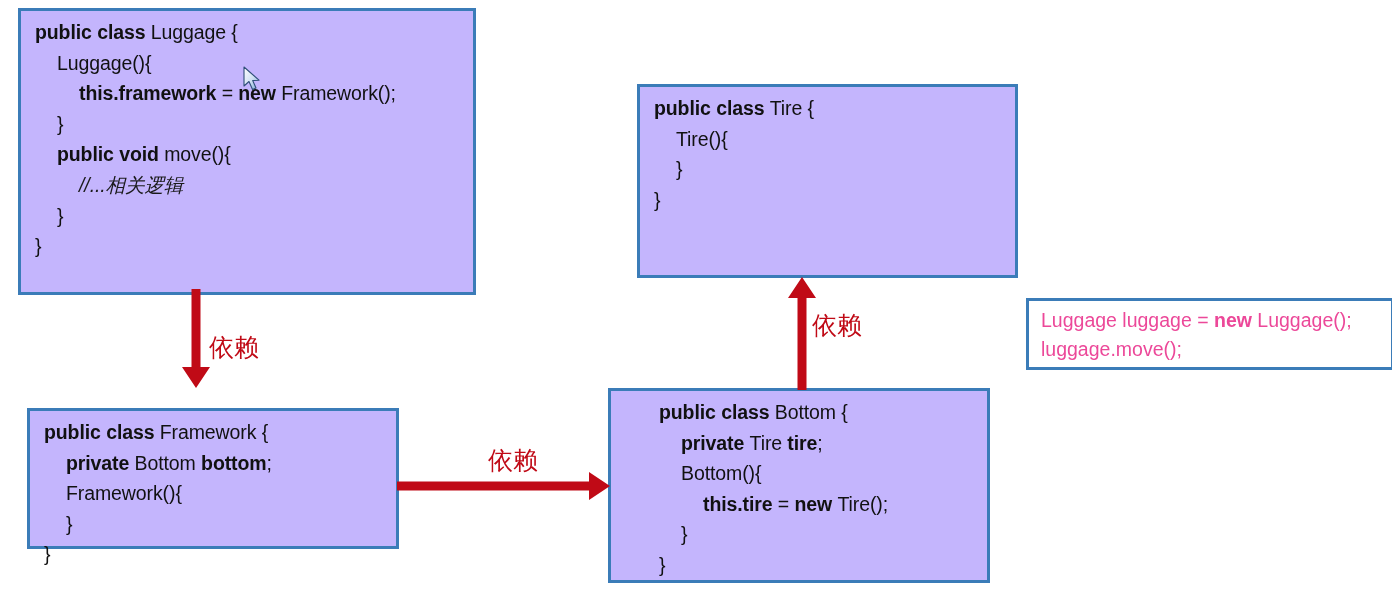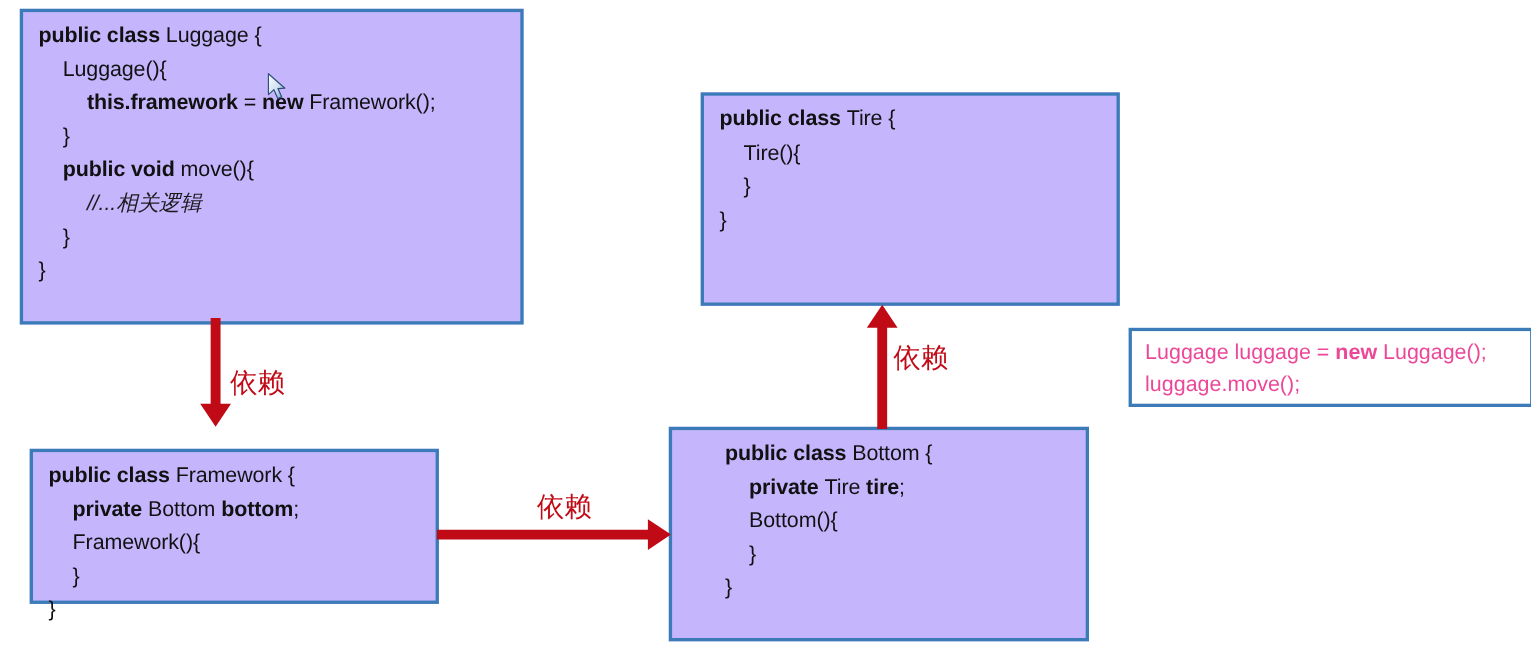--- a/index.html
+++ b/index.html
@@ -99,20 +99,21 @@
       <div class="code-line i1"><span class="b">private </span><span>Bottom </span><span class="b">bottom</span><span>;</span></div>
       <div class="code-line i1"><span>Framework(){</span></div>
       <div class="code-line i1"><span>}</span></div>
       <div class="code-line"><span>}</span></div>
     </div>
 
   <div class="code-box" style="left:608px; top:388px; width:382px; height:195px;padding-left:48px;">
       <div class="code-line"><span class="b">public class </span><span>Bottom {</span></div>
       <div class="code-line i1"><span class="b">private </span><span>Tire </span><span class="b">tire</span><span>;</span></div>
       <div class="code-line i1"><span>Bottom(){</span></div>
+      <div class="code-line i2"><span class="b">this.tire</span><span> = </span><span class="b">new </span><span>Tire();</span></div>
       <div class="code-line i1"><span>}</span></div>
       <div class="code-line"><span>}</span></div>
     </div>
 
   <div class="snippet-box" style="left:1026px; top:298px; width:368px; height:72px;">
       <div class="snippet-line"><span>Luggage luggage = </span><span class="b">new </span><span>Luggage();</span></div>
       <div class="snippet-line"><span>luggage.move();</span></div>
     </div>
 
   <svg class="arrow" style="left:176px; top:289px; width:40px; height:100px;" viewBox="0 0 40 100">

